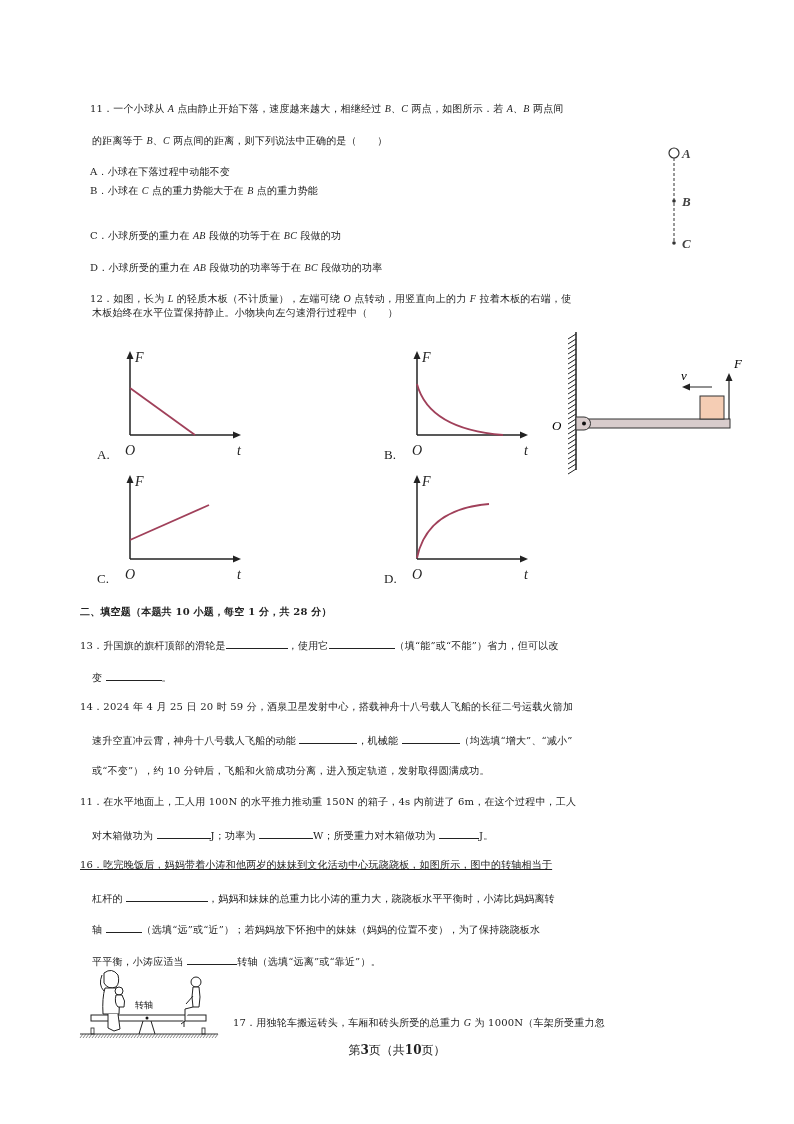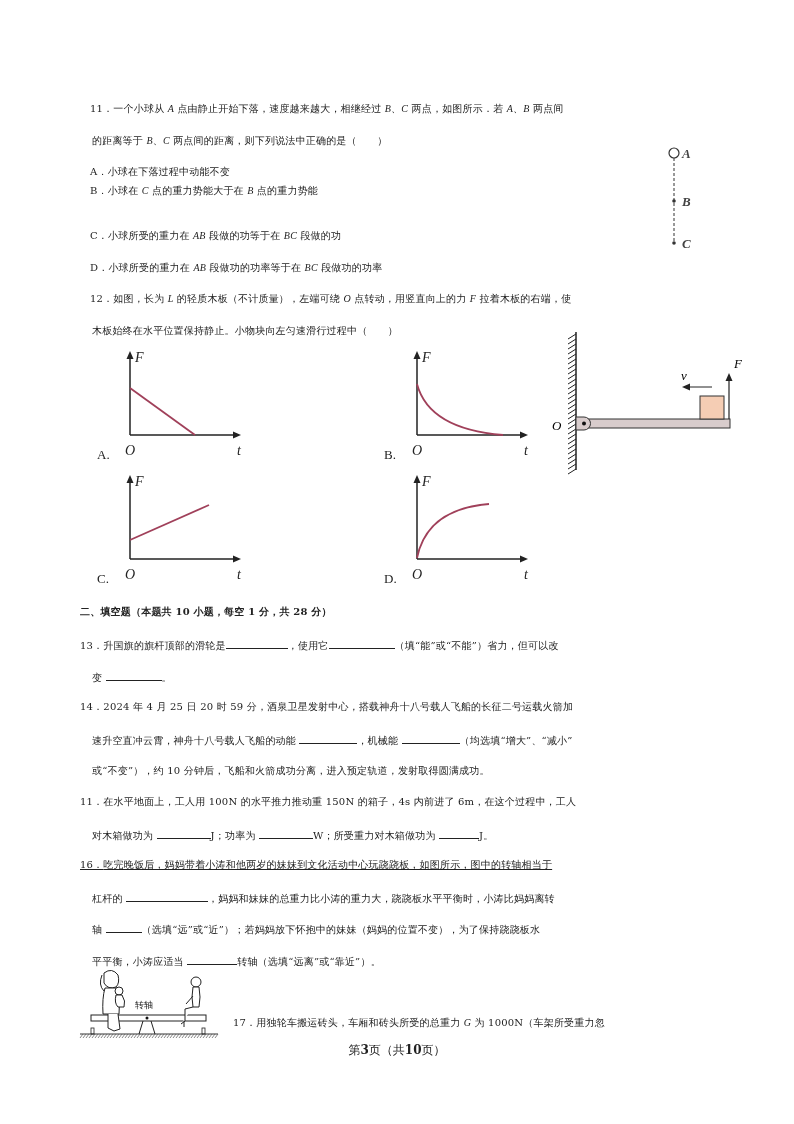--- a/index.html
+++ b/index.html
@@ -41,21 +41,21 @@
   <circle cx="14" cy="61" r="1.8" fill="#333"></circle>
   <circle cx="14" cy="103" r="1.8" fill="#333"></circle>
   <text x="22" y="18" class="lbl" font-style="italic" font-weight="bold" fill="#444">A</text>
   <text x="22" y="66" class="lbl" font-style="italic" font-weight="bold" fill="#444">B</text>
   <text x="22" y="108" class="lbl" font-style="italic" font-weight="bold" fill="#444">C</text>
 </svg>
 
 <div class="line" style="top:290px;left:90px;">
   <span>12．</span><span>如图，长为 </span><span class="it">L</span><span> 的轻质木板（不计质量），左端可绕 </span><span class="it">O</span><span> 点转动，用竖直向上的力 </span><span class="it">F</span><span> 拉着木板的右端，使</span>
 </div>
-<div class="line" style="top:322px;left:92px;">木板始终在水平位置保持静止。小物块向左匀速滑行过程中（　　）</div>
+<div class="line" style="top:304px;left:92px;">木板始终在水平位置保持静止。小物块向左匀速滑行过程中（　　）</div>
 
 <svg id="graphs" style="left:0;top:0;" width="794" height="600">
     <line x1="130" y1="435" x2="235" y2="435" stroke="#222" stroke-width="1.5"></line>
     <path d="M241 435 l-8 -3.5 v7 z" fill="#222"></path>
     <line x1="130" y1="435" x2="130" y2="357" stroke="#222" stroke-width="1.5"></line>
     <path d="M130 351 l-3.5 8 h7 z" fill="#222"></path>
     <path d="M130 388 L195 435" fill="none" stroke="#a0405a" stroke-width="1.8"></path>
     <text x="135" y="362" font-family="Liberation Serif, serif" font-style="italic" font-size="14" fill="#222">F</text>
     <text x="125" y="455" font-family="Liberation Serif, serif" font-style="italic" font-size="14" fill="#222">O</text>
     <text x="237" y="455" font-family="Liberation Serif, serif" font-style="italic" font-size="14" fill="#222">t</text>

